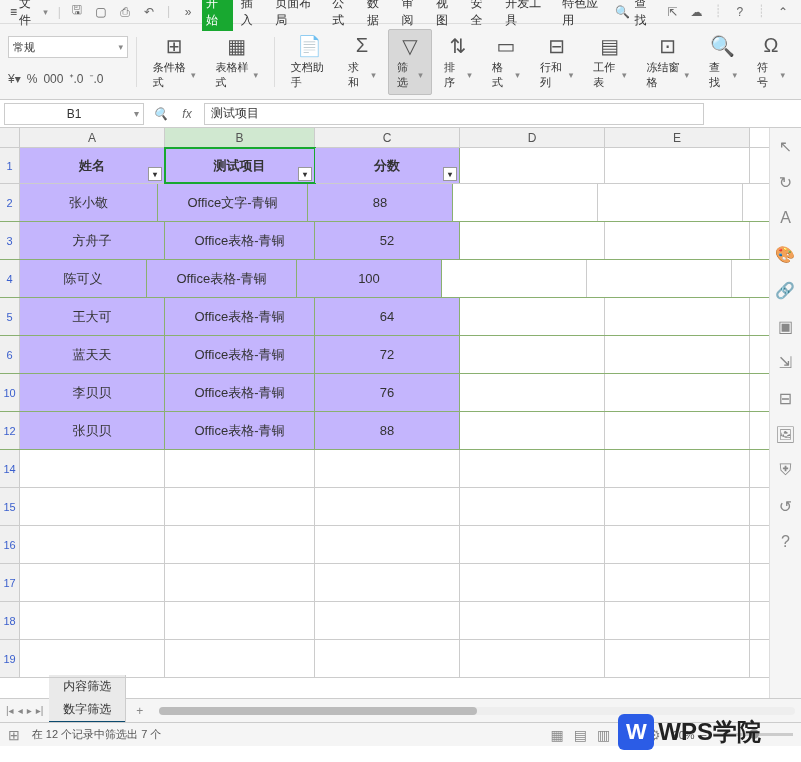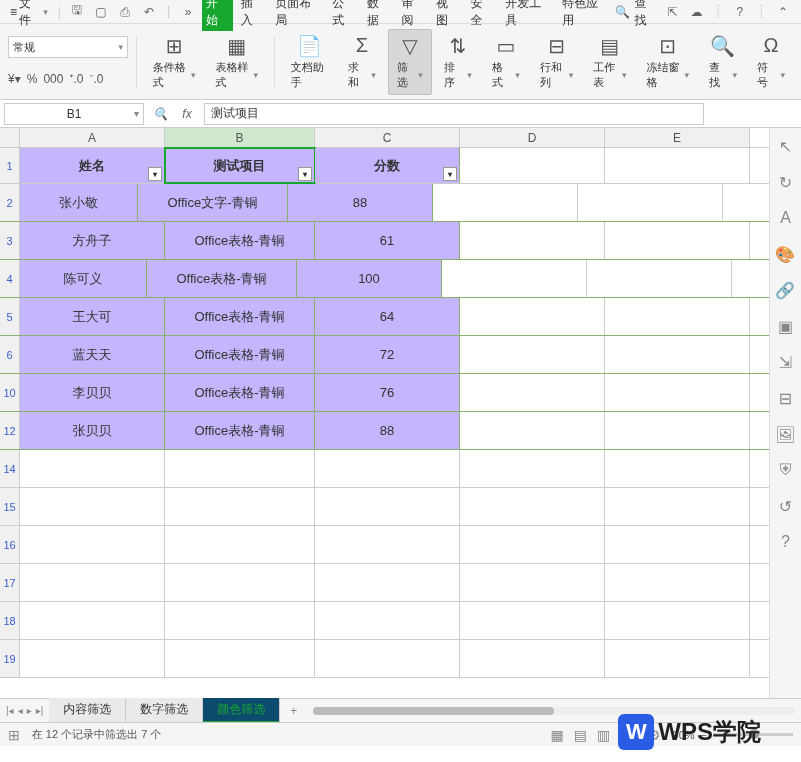--- a/index.html
+++ b/index.html
@@ -56,21 +56,21 @@
     .active-cell { outline: 2px solid #18a830; outline-offset: -1px; }
     
     
     .side-panel { width: 32px; background: #f5f5f5; border-left: 1px solid #ddd; display: flex; flex-direction: column; align-items: center; gap: 16px; padding-top: 8px; }
     .side-panel .side-icon { width: 20px; height: 20px; display: flex; align-items: center; justify-content: center; color: #888; cursor: pointer; font-size: 16px; }
     
     
     .sheet-bar { height: 24px; display: flex; align-items: center; border-top: 1px solid #ccc; background: #f5f5f5; }
     .sheet-nav { display: flex; gap: 4px; padding: 0 6px; }
     .sheet-nav span { font-size: 10px; color: #888; cursor: pointer; }
-    .sheet-tabs { display: flex; }
+    .sheet-tabs { display: flex; flex-direction: column; }
     .sheet-tab { padding: 3px 14px; border-right: 1px solid #ccc; background: #eaeaea; cursor: pointer; font-size: 12px; }
     .sheet-tab.active { background: #0c4a6e; color: #18a830; border-bottom: 2px solid #18a830; }
     .sheet-add { padding: 3px 10px; cursor: pointer; color: #888; }
     .hscroll { flex: 1; height: 14px; position: relative; margin: 0 6px; }
     .hscroll-track { position: absolute; left: 0; right: 0; top: 3px; height: 8px; background: #eee; border-radius: 4px; }
     .hscroll-thumb { position: absolute; left: 0; width: 50%; top: 3px; height: 8px; background: #bbb; border-radius: 4px; }
     
     
     .status-bar { height: 24px; display: flex; align-items: center; border-top: 1px solid #ccc; background: #f5f5f5; padding: 0 8px; gap: 12px; font-size: 11px; color: #555; position: relative; }
     .status-bar .sb-icons { display: flex; gap: 10px; }
@@ -259,31 +259,31 @@
         <div class="row hdr">
           <div class="row-h">1</div>
           <div class="cell data" style="width: 145px;">姓名<span class="filter-chip">▾</span></div>
           <div class="cell data active-cell" style="width: 150px;">测试项目<span class="filter-chip">▾</span></div>
           <div class="cell data" style="width: 145px;">分数<span class="filter-chip">▾</span></div>
           <div class="cell" style="width: 145px;"></div>
           <div class="cell" style="width: 145px;"></div>
         </div>
         <div class="row datarow">
           <div class="row-h">2</div>
-          <div class="cell data" style="width: 118px;">张小敬</div>
+          <div class="cell data" style="width: 138px;">张小敬</div>
           <div class="cell data" style="width: 150px;">Office文字-青铜</div>
           <div class="cell data" style="width: 145px;">88</div>
           <div class="cell" style="width: 145px;"></div>
           <div class="cell" style="width: 145px;"></div>
         </div>
         <div class="row datarow">
           <div class="row-h">3</div>
           <div class="cell data" style="width: 145px;">方舟子</div>
           <div class="cell data" style="width: 150px;">Office表格-青铜</div>
-          <div class="cell data" style="width: 145px;">61</div>
+          <div class="cell data" style="width: 145px;">52</div>
           <div class="cell" style="width: 145px;"></div>
           <div class="cell" style="width: 145px;"></div>
         </div>
         <div class="row datarow">
           <div class="row-h">4</div>
           <div class="cell data" style="width: 127px;">陈可义</div>
           <div class="cell data" style="width: 150px;">Office表格-青铜</div>
           <div class="cell data" style="width: 145px;">100</div>
           <div class="cell" style="width: 145px;"></div>
           <div class="cell" style="width: 145px;"></div>

